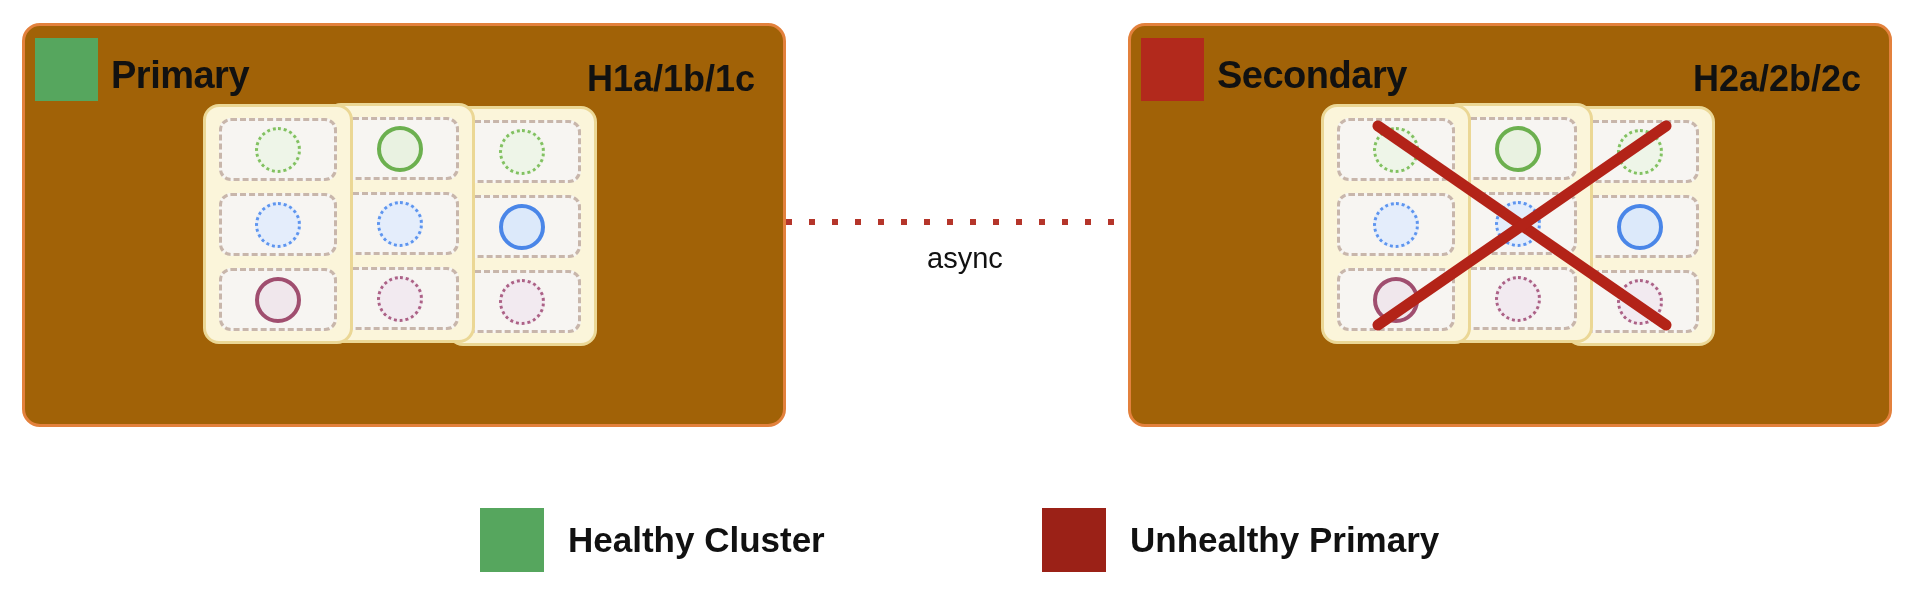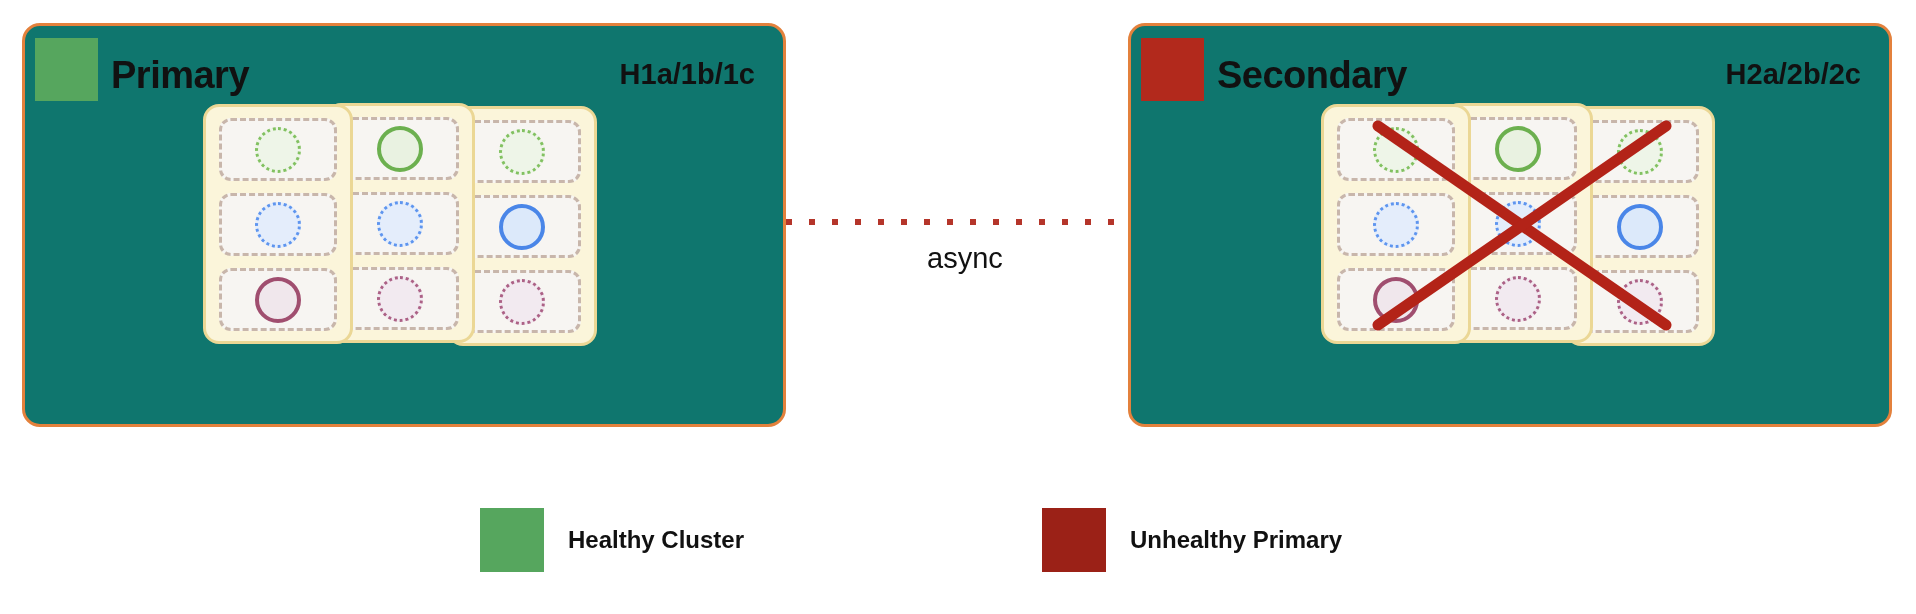--- a/index.html
+++ b/index.html
@@ -5,34 +5,34 @@
   html,body{margin:0;padding:0;}
   body{
     width:1916px;height:614px;position:relative;background:#ffffff;
     font-family:"Liberation Sans","DejaVu Sans",sans-serif;overflow:hidden;
   }
   .stage{position:absolute;inset:0;}
 
   
   .cluster-box{
     position:absolute;top:23px;width:764px;height:404px;
-    border:3px solid #E3813C;border-radius:18px;background:#0f766e;box-sizing:border-box;padding-left:14px;
+    border:3px solid #E3813C;border-radius:18px;background:#a16207;box-sizing:border-box;padding-left:14px;
   }
   .cluster-box.primary{left:22px;}
   .cluster-box.secondary{left:1128px;border-radius:17px;}
 
   .health-badge{
     position:absolute;left:10px;top:12px;width:63px;height:63px;background:#888;
   }
   .cluster-title{
     position:absolute;left:86px;top:28px;font-size:38px;font-weight:bold;color:#111111;
     letter-spacing:-0.5px;white-space:nowrap;
   }
   .host-label{
-    position:absolute;right:28px;top:32px;font-size:29px;font-weight:bold;color:#111111;
+    position:absolute;right:28px;top:32px;font-size:36px;font-weight:bold;color:#111111;
     white-space:nowrap;
   }
 
   
   .node-grid{position:absolute;top:78px;width:400px;height:244px;}
   .cluster-box.primary  .node-grid{left:178px;}
   .cluster-box.secondary .node-grid{left:190px;}
 
   .az-col{
     position:absolute;top:0;width:150px;height:240px;
@@ -67,21 +67,21 @@
     font-size:29px;color:#111111;font-weight:normal;
   }
 
   
   .legend-item{
     position:absolute;top:508px;display:flex;align-items:center;gap:24px;
   }
   .legend-item.healthy{left:480px;}
   .legend-item.unhealthy{left:1042px;}
   .legend-swatch{width:64px;height:64px;flex:0 0 auto;}
-  .legend-label{font-size:24px;font-weight:bold;color:#111111;white-space:nowrap;}
+  .legend-label{font-size:35px;font-weight:bold;color:#111111;white-space:nowrap;}
 </style>
 </head>
 <body>
 
 <div class="stage">
 
   <div class="cluster-box primary">
     <div class="health-badge" style="background: rgb(86, 166, 94);"></div>
     <div class="cluster-title">Primary</div>
     <div class="host-label">H1a/1b/1c</div>

